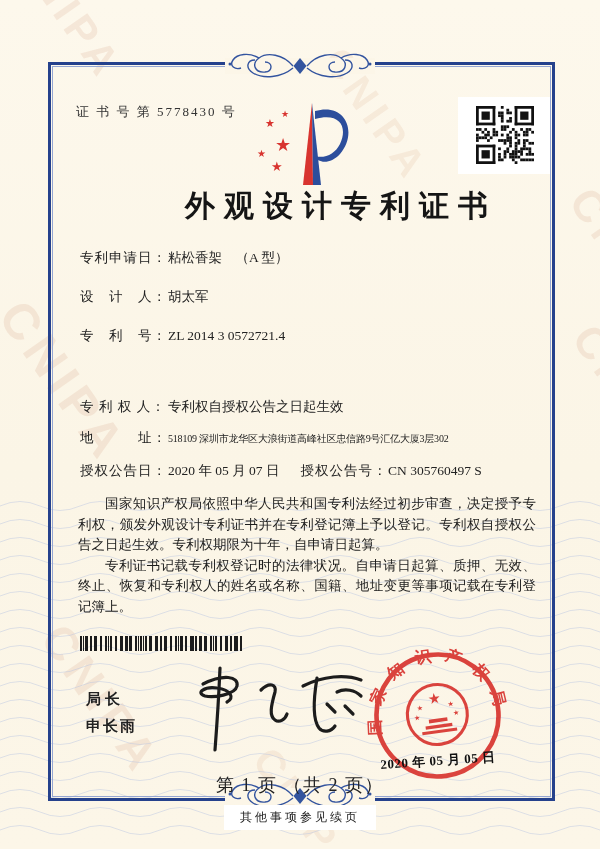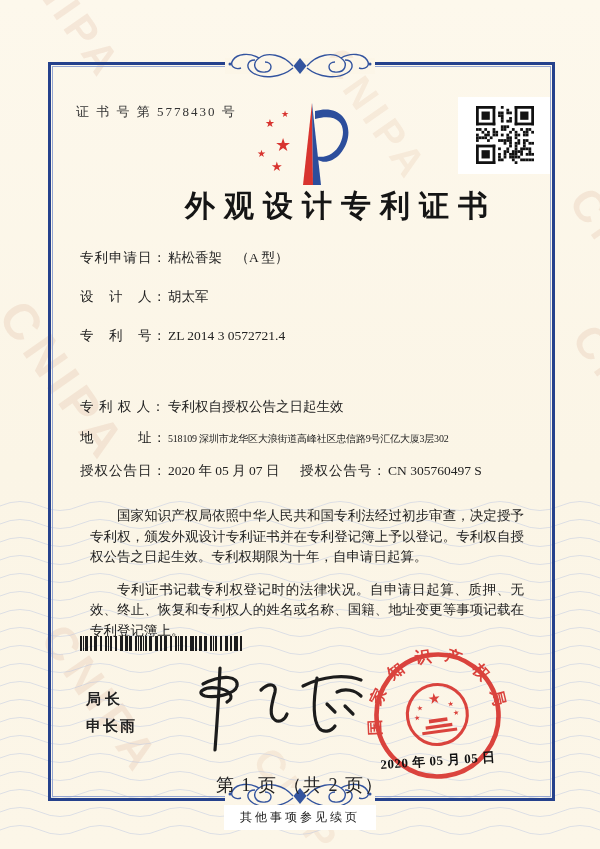--- a/index.html
+++ b/index.html
@@ -33,27 +33,27 @@
   .logo{left:245px;top:97px;}
   .qr-panel{left:458px;top:97px;width:92px;height:77px;background:#ffffff;}
   .qr-panel svg{position:absolute;left:18px;top:9px;}
   .doc-title{left:0;top:186px;width:600px;text-align:center;
              font-size:30px;font-weight:bold;letter-spacing:9px;color:#151515;margin-left:41px;}
 
   .row{left:80px;width:462px;font-size:14px;white-space:nowrap;}
   .row .lbl{display:inline-block;min-width:88px;font-size:13.5px;letter-spacing:1px;}
   .row .val{font-size:13.5px;margin-top:48px;}
   .row .val.small{font-size:10px;letter-spacing:-0.2px;}
-  .row .pair2{position:absolute;left:220px;top:0;}
+  .row .pair2{position:absolute;left:220px;top:0;text-align:center;}
   .r1{top:249px}.r2{top:288px}.r3{top:327px}.r4{top:365px}
   .r5{top:398px}.r6{top:429px}.r7{top:462px}
 
   .body-text{left:78px;top:494px;width:458px;font-size:13.5px;line-height:20.5px;
              text-align:justify;color:#1d1d1d;}
-  .body-text p{margin:12px;text-indent:2em;}
+  .body-text p{margin:0;text-indent:2em;}
 
   .barcode{left:80px;top:636px;width:164px;height:15px;
     background-image:
       repeating-linear-gradient(90deg,#1c1c1c 0 2px,transparent 2px 5px),
       repeating-linear-gradient(90deg,#1c1c1c 0 1px,transparent 1px 7px),
       repeating-linear-gradient(90deg,transparent 0 3px,#1c1c1c 3px 4px,transparent 4px 11px);}
 
   .director-title{left:86px;top:690px;font-size:15px;font-weight:600;letter-spacing:4px;text-align:center;}
   .director-name{left:86px;top:717px;font-size:15px;font-weight:600;letter-spacing:2px;}
   .signature{left:165px;top:662px;z-index:4;}

